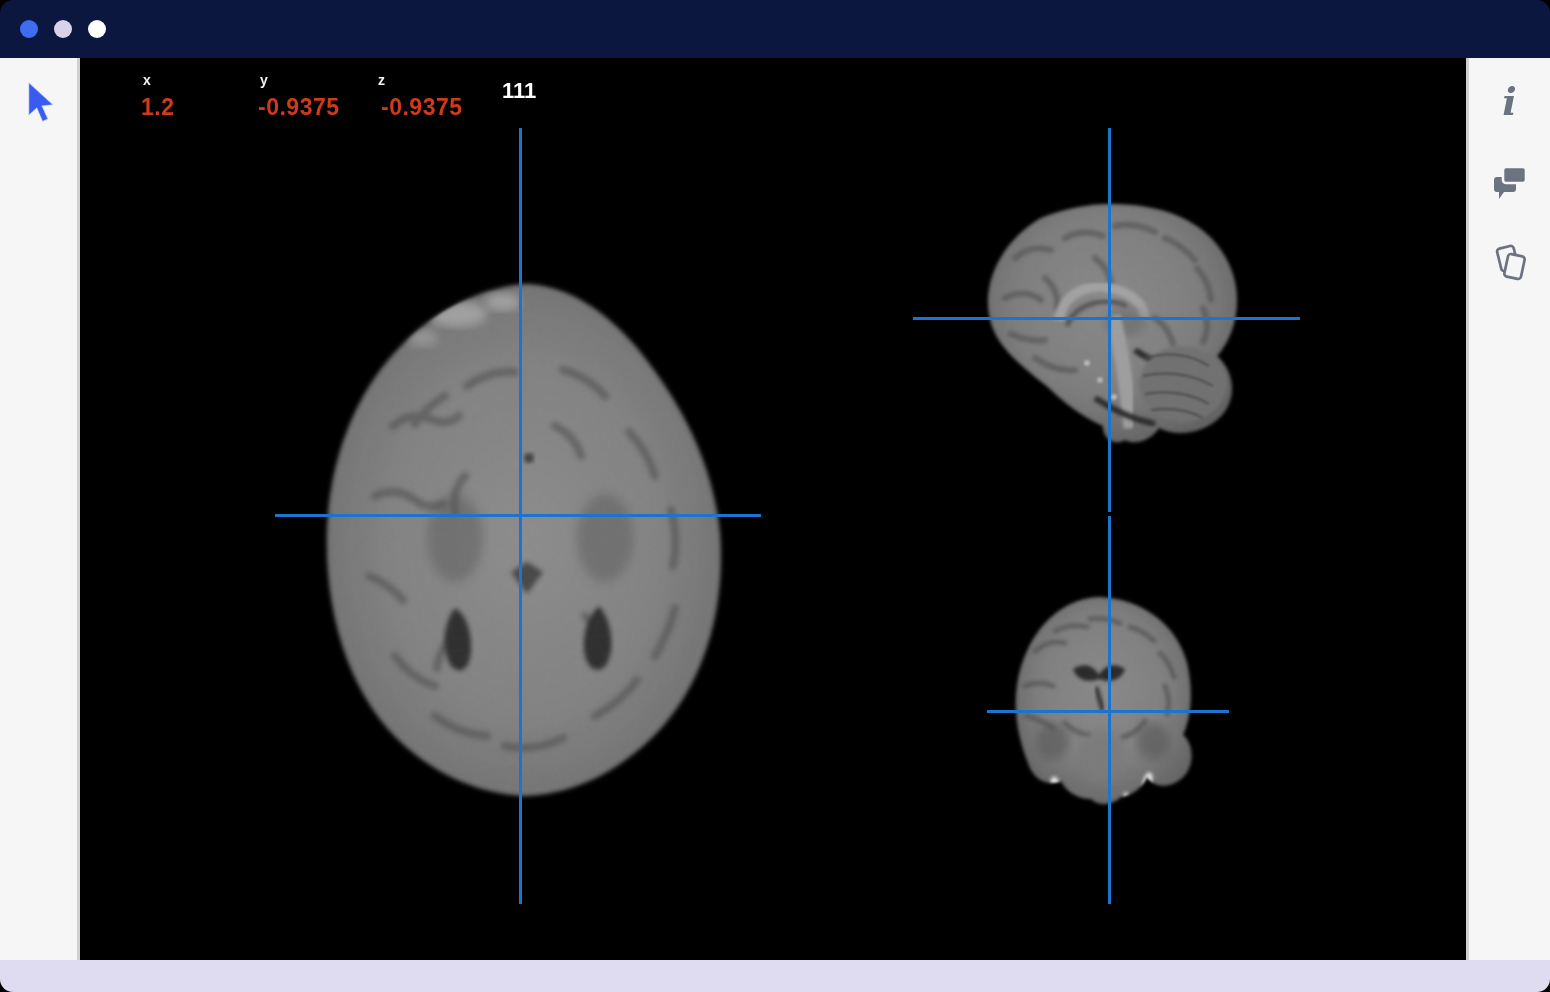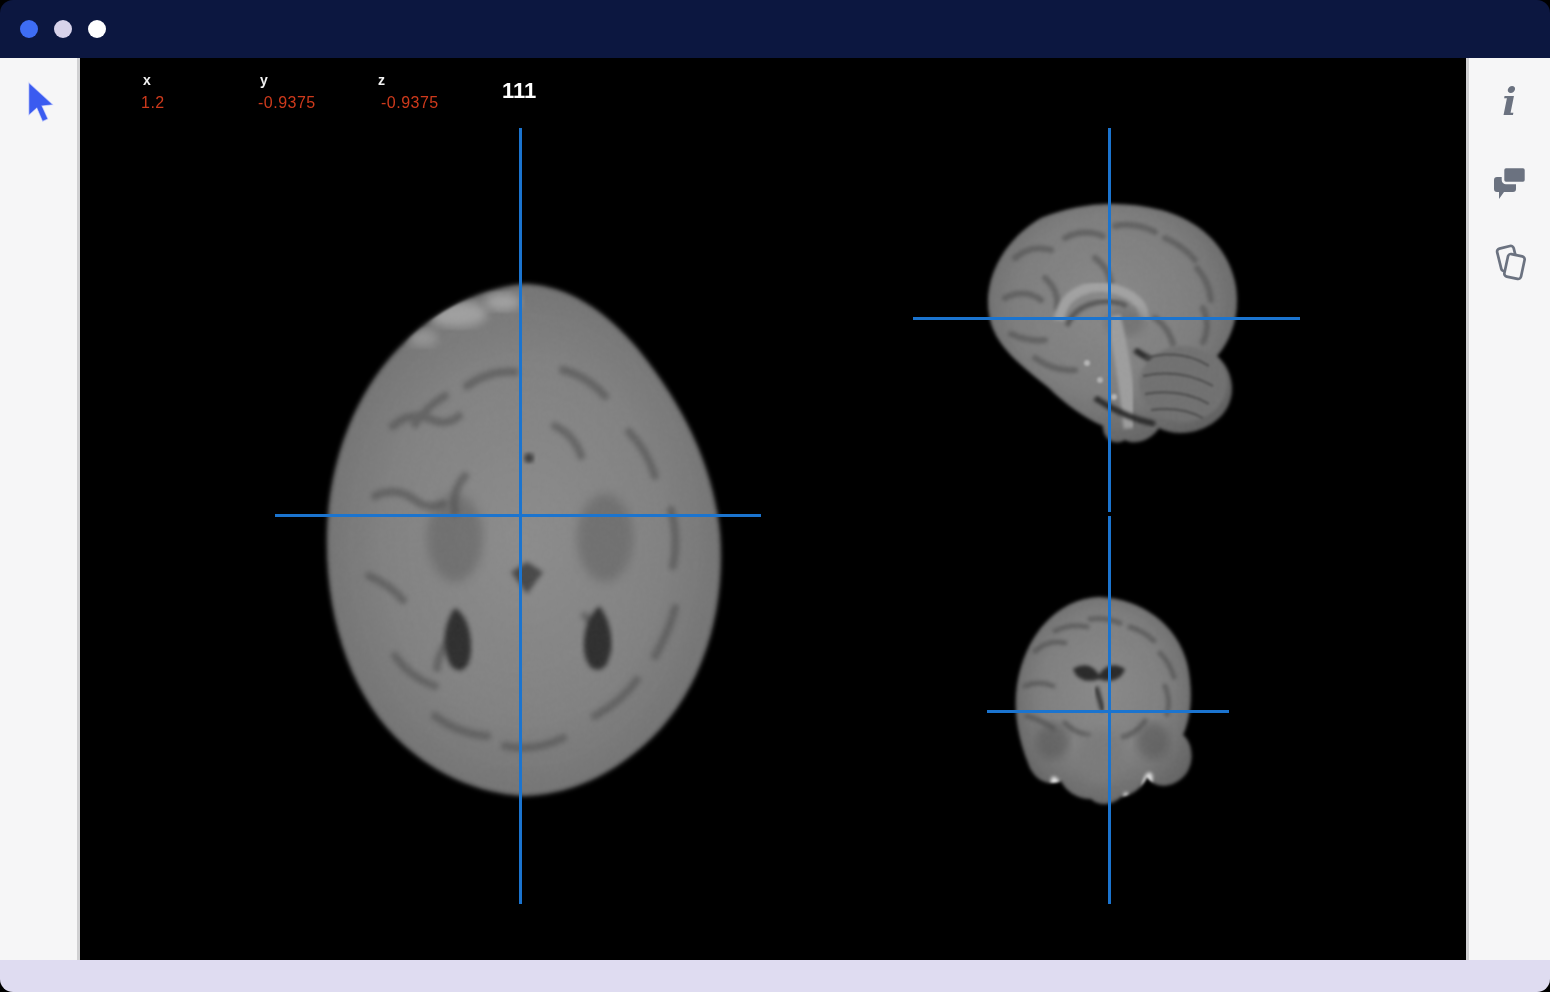--- a/index.html
+++ b/index.html
@@ -19,21 +19,21 @@
   .main{flex:1 1 auto;display:flex;min-height:0;}
   .rail-left{flex:0 0 80px;background:var(--rail-bg);border-right:3px solid var(--rail-border);position:relative;}
   .pointer-cursor{position:absolute;left:24px;top:22px;}
   .canvas{flex:1 1 auto;background:var(--canvas-bg);position:relative;overflow:hidden;}
   .brain{position:absolute;filter:blur(1.1px);}
   .ch{position:absolute;background:var(--crosshair);z-index:5;}
   .ch.v{width:3px;}
   .ch.h{height:3px;}
   .coords{position:absolute;left:0;top:0;width:100%;height:70px;z-index:8;}
   .coord-label{position:absolute;color:var(--coord-label);font-size:14px;font-weight:bold;}
-  .coord-value{position:absolute;color:var(--coord-value);font-size:16px;letter-spacing:.5px;}
+  .coord-value{position:absolute;color:var(--coord-value);font-size:23px;letter-spacing:.5px;font-weight:bold;}
   .intensity{position:absolute;color:var(--intensity);font-size:22px;font-weight:bold;}
   .rail-right{flex:0 0 84px;background:var(--rail-bg);border-left:3px solid var(--rail-border);display:flex;flex-direction:column;align-items:center;padding-top:24px;gap:40px;}
   .rail-icon{width:40px;height:40px;display:flex;align-items:center;justify-content:center;cursor:pointer;background:none;border:none;}
   .info-glyph{font-family:"DejaVu Serif",serif;font-style:italic;font-weight:bold;font-size:38px;color:var(--icon);line-height:1;}
   .bottombar{flex:0 0 32px;background:var(--bottombar-bg);}
 </style>
 </head>
 <body>
 
 <div class="window">

